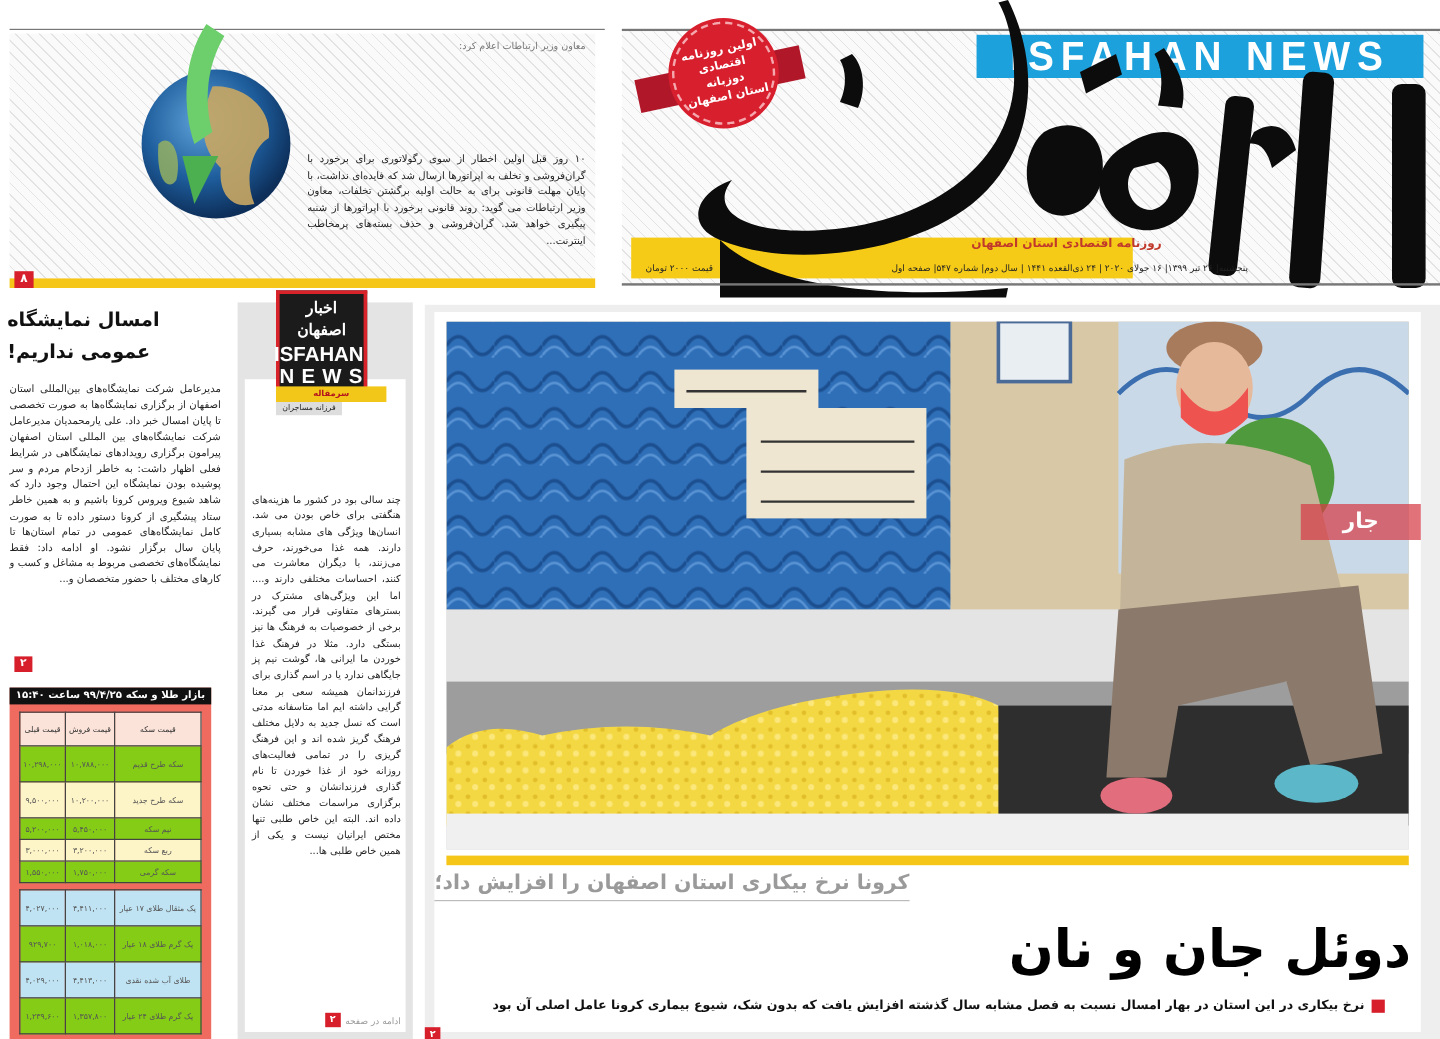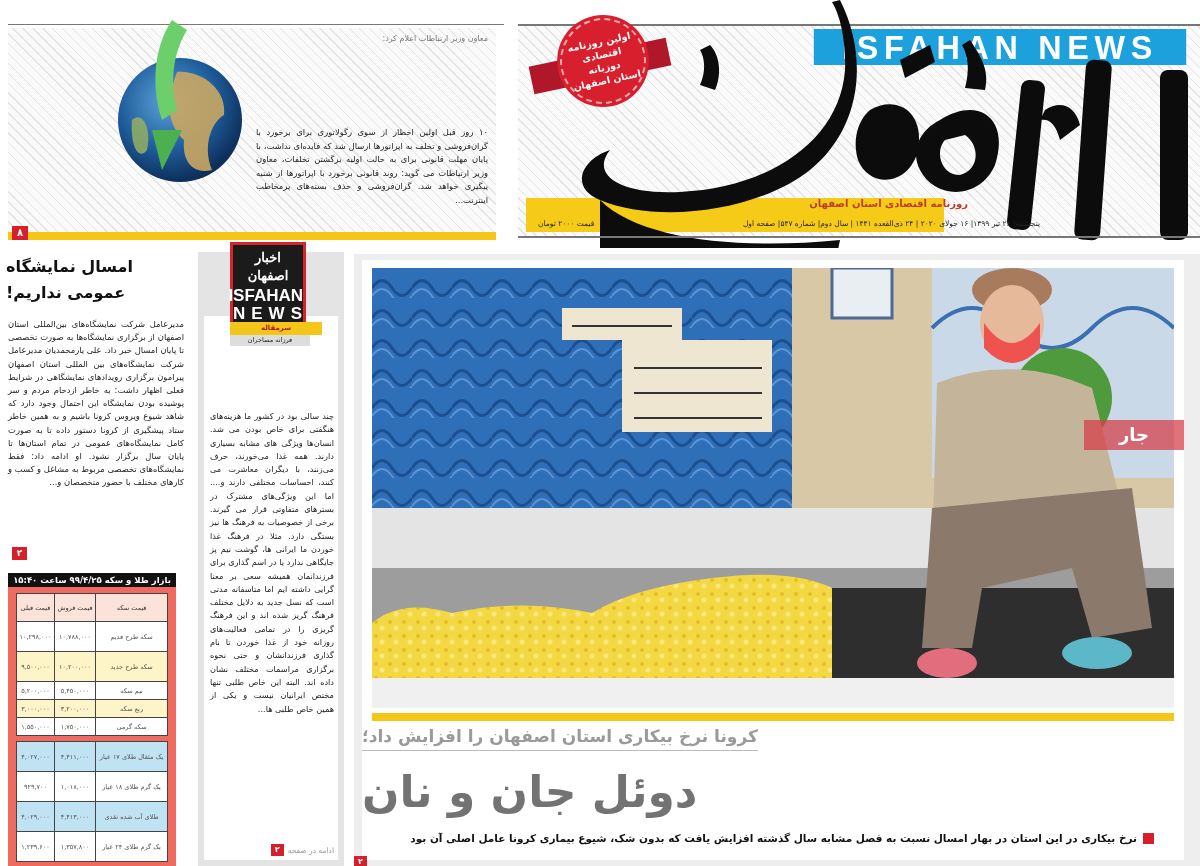--- a/index.html
+++ b/index.html
@@ -51,48 +51,48 @@
   #col-exhibit .page-num { position: absolute; left: 6px; bottom: 4px; width: 15px; height: 13px; background: #d71f2b;
     color: #fff; font-size: 9px; text-align: center; line-height: 13px; font-weight: bold; }
 
   
   #gold { position: absolute; left: 8px; top: 573px; width: 168px; height: 293px; background: #ef6a5f; }
   #gold .head { position: absolute; left: 0; right: 0; top: 0; height: 14px; background: #111; color: #fff;
     font-size: 8.5px; font-weight: bold; text-align: center; line-height: 14px; }
   #gold table { position: absolute; left: 8px; top: 20px; width: 152px; border-collapse: collapse; font-size: 6.5px; color: #555; }
   #gold td, #gold th { border: 1px solid #444; text-align: center; vertical-align: middle; padding: 1px; }
   #gold th { height: 28px; background: #fbe3d9; font-weight: normal; color: #333; }
-  #gold tr.white td { background: #ffffff; }
+  #gold tr.white td { background: #84cc16; }
   #gold tr.cream td { background: #fdf4c8; }
   #gold tr.blue td { background: #bfe3f3; }
   #gold .spacer td { border: none; background: transparent; height: 6px; padding: 0; }
 
   
   #editorial { position: absolute; left: 198px; top: 252px; width: 146px; height: 614px; background: #e4e4e4; }
   #editorial .inner { position: absolute; left: 6px; right: 6px; top: 64px; bottom: 6px; background: #fff; }
   #ed-logo { position: absolute; left: 32px; top: -10px; width: 76px; height: 84px; background: #1b1b1b; border: 3px solid #d8232a; border-bottom: none;
     color: #fff; text-align: center; font-family: "Liberation Sans", sans-serif; font-weight: bold; }
   #ed-logo .cal { font-size: 13px; font-family: "DejaVu Serif", serif; margin-top: 4px; line-height: 18px; }
   #ed-logo .en1 { font-size: 17px; line-height: 18px; margin-top: 2px; }
   #ed-logo .en2 { font-size: 17px; letter-spacing: 6px; line-height: 18px; direction: ltr; }
   #ed-tag { position: absolute; left: 32px; top: 70px; width: 92px; height: 13px; background: #f3c719; font-size: 7px; font-weight: bold; text-align: center; line-height: 13px; color: #b3151f; }
-  #ed-author { position: absolute; left: 32px; top: 83px; width: 80px; height: 11px; background: #ddd; font-size: 6.5px; text-align: center; line-height: 11px; color: #222; }
+  #ed-author { position: absolute; left: 32px; top: 83px; width: 55px; height: 11px; background: #ddd; font-size: 6.5px; text-align: center; line-height: 11px; color: #222; }
   #ed-title { position: absolute; left: 8px; right: 8px; top: 102px; font-size: 14px; font-weight: bold; line-height: 22px; text-align: center; }
   #ed-body { position: absolute; left: 12px; right: 10px; top: 158px; font-size: 8.2px; line-height: 13.3px; text-align: justify; color: #222; }
   #ed-cont { position: absolute; right: 10px; bottom: 10px; font-size: 7.5px; color: #999; display: flex; align-items: center; gap: 4px; direction: rtl; }
   #ed-cont .page-num { width: 13px; height: 12px; background: #d71f2b; color: #fff; font-size: 8px; text-align: center; line-height: 12px; font-weight: bold; }
 
   
   #main { position: absolute; left: 354px; top: 254px; width: 846px; height: 612px; background: #eeeeee; }
   #main .card { position: absolute; left: 8px; top: 6px; right: 16px; bottom: 6px; background: #fff; }
   #photo { position: absolute; left: 10px; top: 8px; width: 802px; height: 440px; overflow: hidden; background: #ddd; }
   #main .ybar { position: absolute; left: 10px; top: 453px; width: 802px; height: 8px; background: #f5c518; }
   #main-kicker { position: absolute; left: 0; right: 0; top: 466px; text-align: left; }
   #main-kicker span { display: inline-block; font-size: 17px; color: #9a9a9a; font-weight: bold; padding-bottom: 4px; border-bottom: 1px solid #bbb; }
-  #main-title { position: absolute; left: 0; right: 8px; top: 504px; text-align: left; font-size: 44px; font-weight: bold; line-height: 56px; color: #737373; }
+  #main-title { position: absolute; left: 0; right: 8px; top: 504px; text-align: right; font-size: 44px; font-weight: bold; line-height: 56px; color: #000000; }
   #main-lead { position: absolute; right: 30px; top: 572px; font-size: 10.5px; font-weight: bold; color: #111; display: flex; align-items: flex-end; gap: 6px; white-space: nowrap; }
   #main-lead .sq { width: 11px; height: 11px; background: #d71f2b; flex: none; }
   #main .page-num { position: absolute; left: 0; bottom: -2px; width: 13px; height: 12px; background: #d71f2b; color: #fff; font-size: 8px; text-align: center; line-height: 12px; font-weight: bold; }
   #jar-tag { position: absolute; right: 0; top: 160px; width: 100px; height: 30px; background: rgba(214, 60, 70, 0.72); color: #fff; font-size: 18px; font-weight: bold; text-align: center; line-height: 30px; letter-spacing: 3px; }
 </style>
 </head>
 <body>
 
 <div id="masthead">
   <div class="top-rule"></div>

